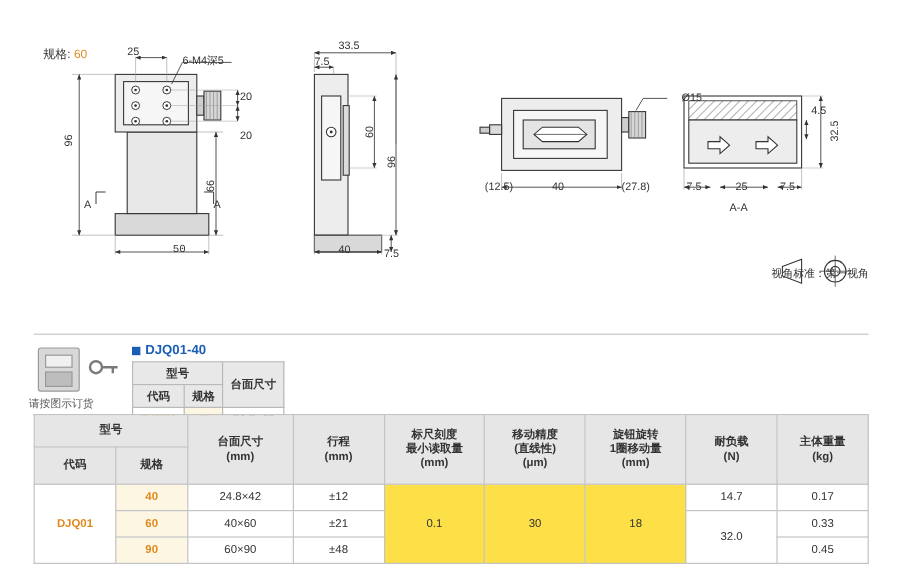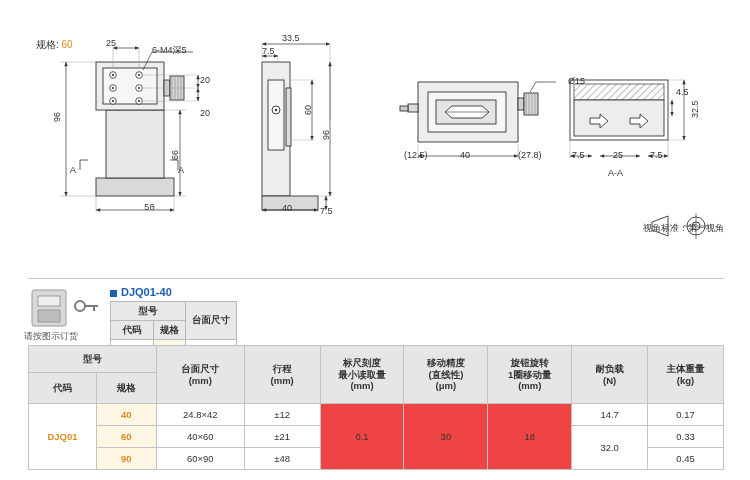--- a/index.html
+++ b/index.html
@@ -20,21 +20,21 @@
   .minitbl td.code{color:#e08a1e;font-weight:bold;background:#fff;}
   .minitbl td.spec{color:#e08a1e;font-weight:bold;background:#fdf6e3;}
   .minitbl td.size{background:#fff;color:#333;font-weight:bold;}
   .main-table{position:absolute;left:28px;top:345px;}
   .main-table table{width:696px;}
   .main-table td,.main-table th{border:1px solid #c3c3c3;font-size:9.5px;text-align:center;color:#333;}
   .main-table th{background:#e6e6e6;font-weight:bold;padding:3px 2px;line-height:1.25;}
   .main-table td{height:19px;background:#fff;}
   .main-table td.code{color:#e08a1e;font-weight:bold;}
   .main-table td.spec{color:#e08a1e;font-weight:bold;background:#fdf6e3;}
-  .main-table td.shade{background:#ef4444;}
+  .main-table td.shade{background:#fde047;}
   .title-ctx{position:absolute;left:36px;top:10px;font-size:10px;margin-top:28px;}
   .title-ctx b{color:#333;font-weight:normal;}
   .title-ctx i{font-style:normal;color:#e08a1e;}
   .viewnote{position:absolute;right:26px;top:222px;font-size:9px;color:#333;}
 </style>
 </head>
 <body>
 
 <div class="wrap">
 

